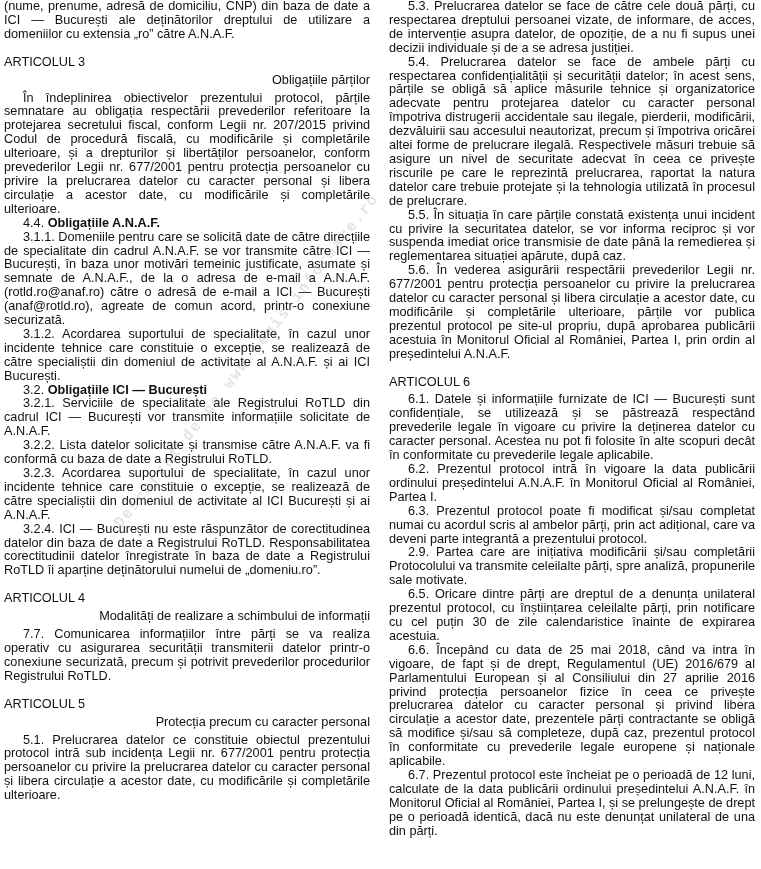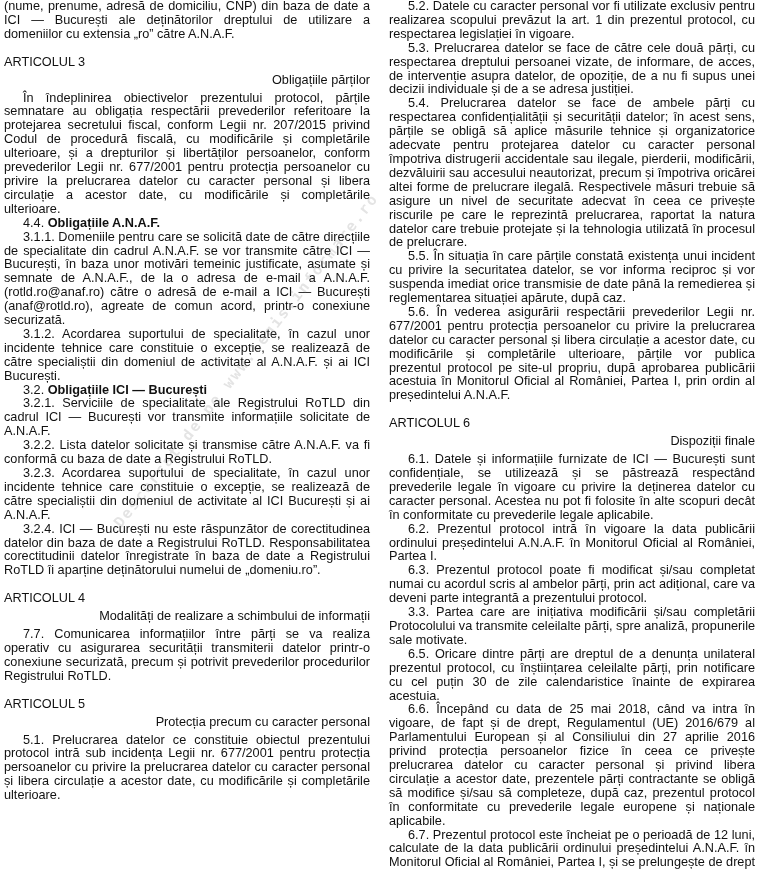--- a/index.html
+++ b/index.html
@@ -43,31 +43,29 @@
     <div class="art-title">ARTICOLUL 4</div>
     <div class="art-heading">Modalități de realizare a schimbului de informații</div>
     <p class="ind">7.7. Comunicarea informațiilor între părți se va realiza operativ cu asigurarea securității transmiterii datelor printr-o conexiune securizată, precum și potrivit prevederilor procedurilor Registrului RoTLD.</p>
 
     <div class="art-title">ARTICOLUL 5</div>
     <div class="art-heading">Protecția precum cu caracter personal</div>
     <p class="ind">5.1. Prelucrarea datelor ce constituie obiectul prezentului protocol intră sub incidența Legii nr. 677/2001 pentru protecția persoanelor cu privire la prelucrarea datelor cu caracter personal și libera circulație a acestor date, cu modificările și completările ulterioare.</p>
   </div>
 
   <div class="col right">
-    <p class="ind">5.2. Datele cu caracter personal vor fi utilizate exclusiv pentru realizarea scopului prevăzut la art. 1 din prezentul protocol, cu respectarea legislației în vigoare.</p>
     <p class="ind">5.3. Prelucrarea datelor se face de către cele două părți, cu respectarea dreptului persoanei vizate, de informare, de acces, de intervenție asupra datelor, de opoziție, de a nu fi supus unei decizii individuale și de a se adresa justiției.</p>
     <p class="ind">5.4. Prelucrarea datelor se face de ambele părți cu respectarea confidențialității și securității datelor; în acest sens, părțile se obligă să aplice măsurile tehnice și organizatorice adecvate pentru protejarea datelor cu caracter personal împotriva distrugerii accidentale sau ilegale, pierderii, modificării, dezvăluirii sau accesului neautorizat, precum și împotriva oricărei altei forme de prelucrare ilegală. Respectivele măsuri trebuie să asigure un nivel de securitate adecvat în ceea ce privește riscurile pe care le reprezintă prelucrarea, raportat la natura datelor care trebuie protejate și la tehnologia utilizată în procesul de prelucrare.</p>
     <p class="ind">5.5. În situația în care părțile constată existența unui incident cu privire la securitatea datelor, se vor informa reciproc și vor suspenda imediat orice transmisie de date până la remedierea și reglementarea situației apărute, după caz.</p>
     <p class="ind">5.6. În vederea asigurării respectării prevederilor Legii nr. 677/2001 pentru protecția persoanelor cu privire la prelucrarea datelor cu caracter personal și libera circulație a acestor date, cu modificările și completările ulterioare, părțile vor publica prezentul protocol pe site-ul propriu, după aprobarea publicării acestuia în Monitorul Oficial al României, Partea I, prin ordin al președintelui A.N.A.F.</p>
 
     <div class="art-title">ARTICOLUL 6</div>
-    <div class="art-heading">Dispoziții finale</div>
     <p class="ind">6.1. Datele și informațiile furnizate de ICI — București sunt confidențiale, se utilizează și se păstrează respectând prevederile legale în vigoare cu privire la deținerea datelor cu caracter personal. Acestea nu pot fi folosite în alte scopuri decât în conformitate cu prevederile legale aplicabile.</p>
     <p class="ind">6.2. Prezentul protocol intră în vigoare la data publicării ordinului președintelui A.N.A.F. în Monitorul Oficial al României, Partea I.</p>
     <p class="ind">6.3. Prezentul protocol poate fi modificat și/sau completat numai cu acordul scris al ambelor părți, prin act adițional, care va deveni parte integrantă a prezentului protocol.</p>
-    <p class="ind">3.3. Partea care are inițiativa modificării și/sau completării Protocolului va transmite celeilalte părți, spre analiză, propunerile sale motivate.</p>
+    <p class="ind">2.9. Partea care are inițiativa modificării și/sau completării Protocolului va transmite celeilalte părți, spre analiză, propunerile sale motivate.</p>
     <p class="ind">6.5. Oricare dintre părți are dreptul de a denunța unilateral prezentul protocol, cu înștiințarea celeilalte părți, prin notificare cu cel puțin 30 de zile calendaristice înainte de expirarea acestuia.</p>
     <p class="ind">6.6. Începând cu data de 25 mai 2018, când va intra în vigoare, de fapt și de drept, Regulamentul (UE) 2016/679 al Parlamentului European și al Consiliului din 27 aprilie 2016 privind protecția persoanelor fizice în ceea ce privește prelucrarea datelor cu caracter personal și privind libera circulație a acestor date, prezentele părți contractante se obligă să modifice și/sau să completeze, după caz, prezentul protocol în conformitate cu prevederile legale europene și naționale aplicabile.</p>
     <p class="ind">6.7. Prezentul protocol este încheiat pe o perioadă de 12 luni, calculate de la data publicării ordinului președintelui A.N.A.F. în Monitorul Oficial al României, Partea I, și se prelungește de drept pe o perioadă identică, dacă nu este denunțat unilateral de una din părți.</p>
   </div>
 
   <div class="watermark">Descarcat de pe www.legis.informare.ro</div>
 </div>
 
 </body></html>

